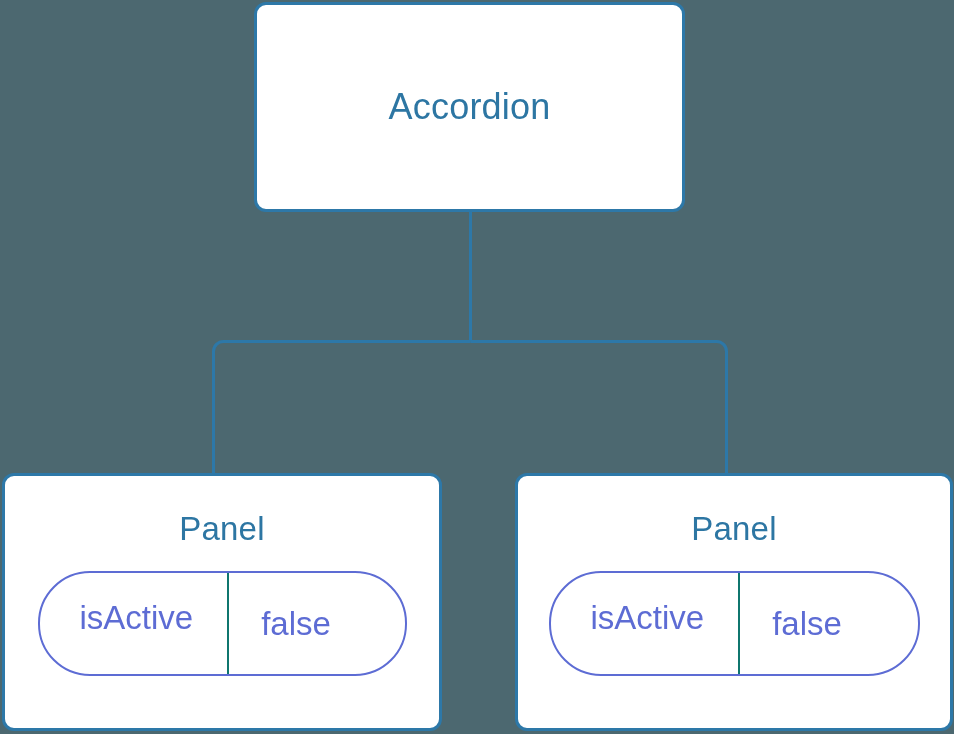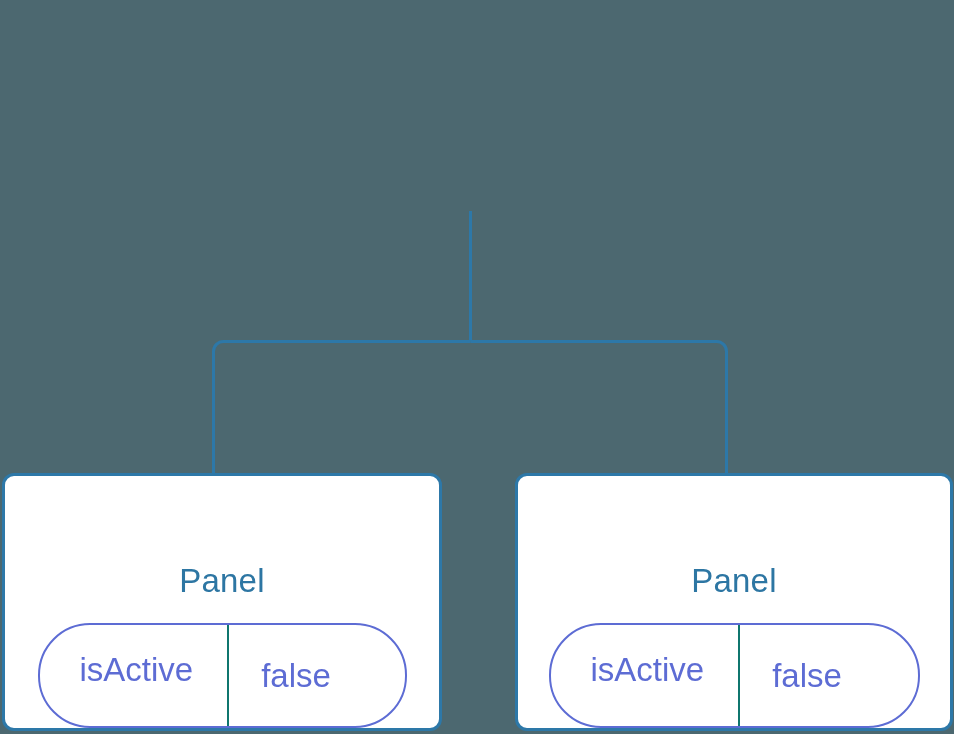--- a/index.html
+++ b/index.html
@@ -41,21 +41,20 @@
   .node {
     position: absolute;
     box-sizing: border-box;
     background: #ffffff;
     border: 3px solid #2d78a8;
     border-radius: 12px;
     display: flex;
     flex-direction: column;
     align-items: center;
     z-index: 2;
-    justify-content: flex-end;
   }
 
   .node-root {
     left: 254px;
     top: 2px;
     width: 431px;
     height: 210px;
     justify-content: center;
   }
 
@@ -120,20 +119,23 @@
 <body>
 
 <div id="diagram-root">
 
   <svg id="connectors" viewBox="0 0 954 734" width="954" height="734" xmlns="http://www.w3.org/2000/svg">
     <path d="M 470.5 211 L 470.5 341.5"></path>
     <path d="M 470.5 341.5 L 223.5 341.5 A 10 10 0 0 0 213.5 351.5 L 213.5 474"></path>
     <path d="M 470.5 341.5 L 716.5 341.5 A 10 10 0 0 1 726.5 351.5 L 726.5 474"></path>
   </svg>
 
+  <div class="node node-root">
+    <div class="node-title">Accordion</div>
+  </div>
 
   <div class="node node-child node-child-left">
     <div class="node-title">Panel</div>
     <div class="prop-pill pill-left">
       <div class="prop-key">isActive</div>
       <div class="prop-value">false</div>
     </div>
   </div>
 
   <div class="node node-child node-child-right">

